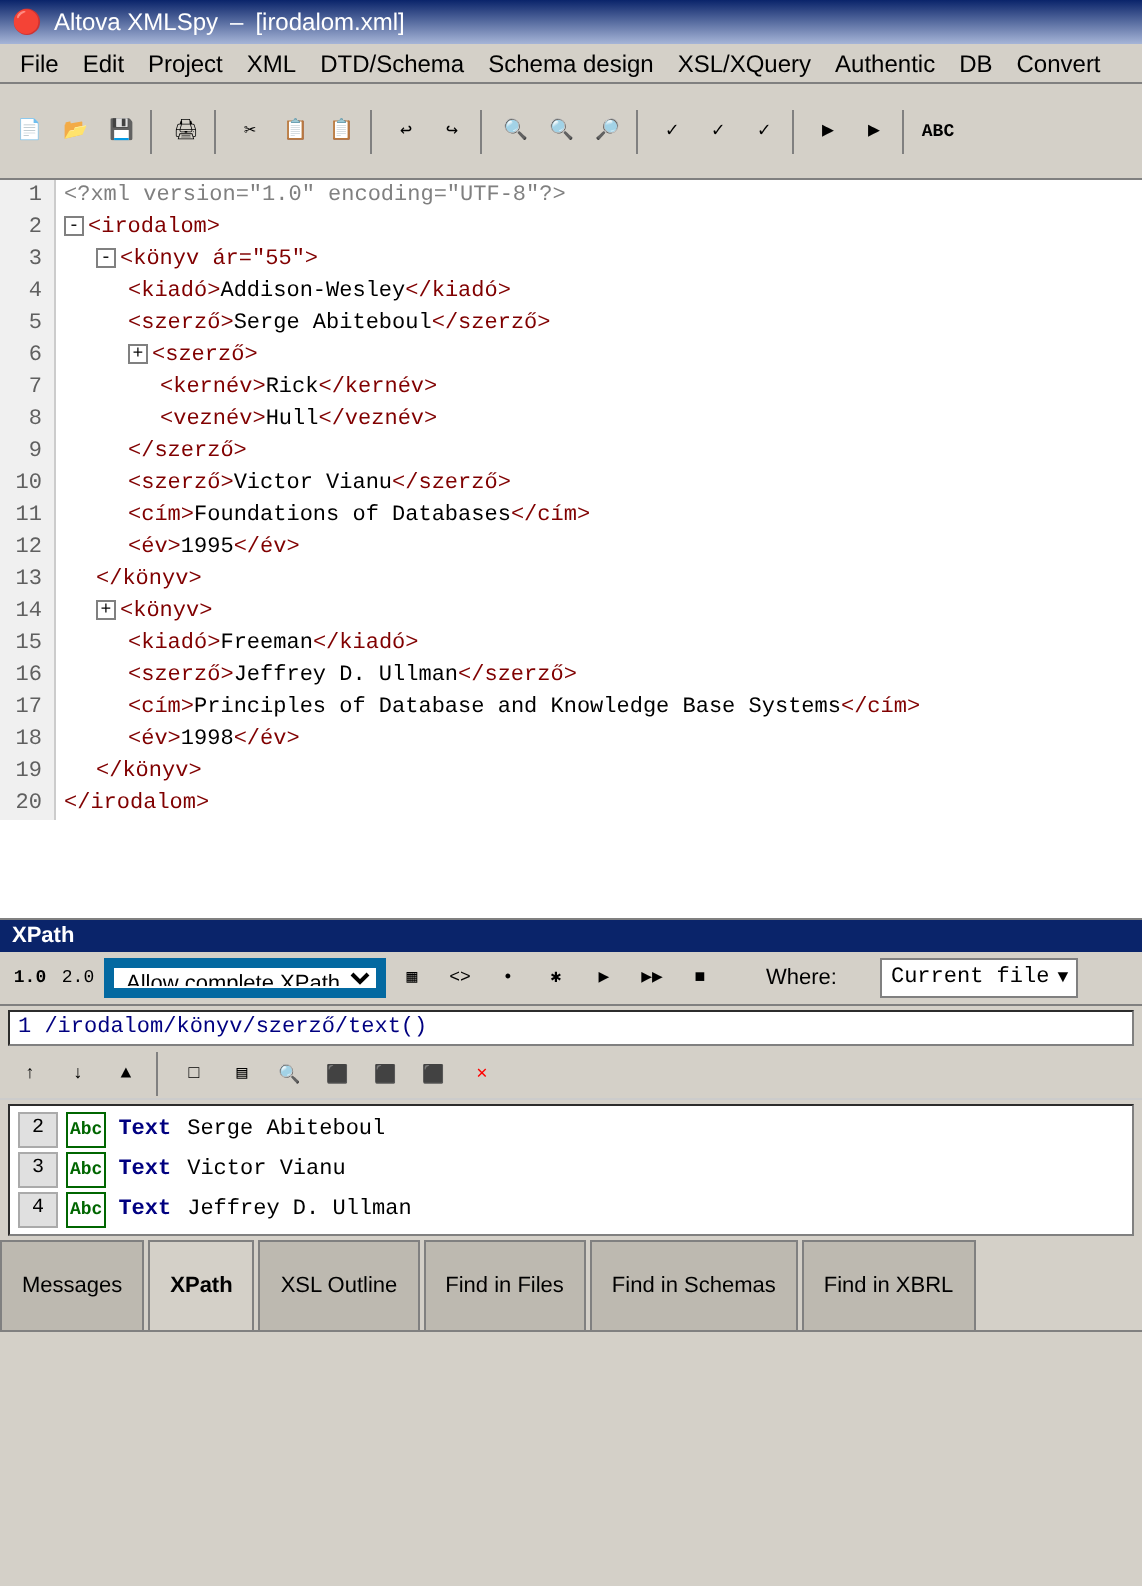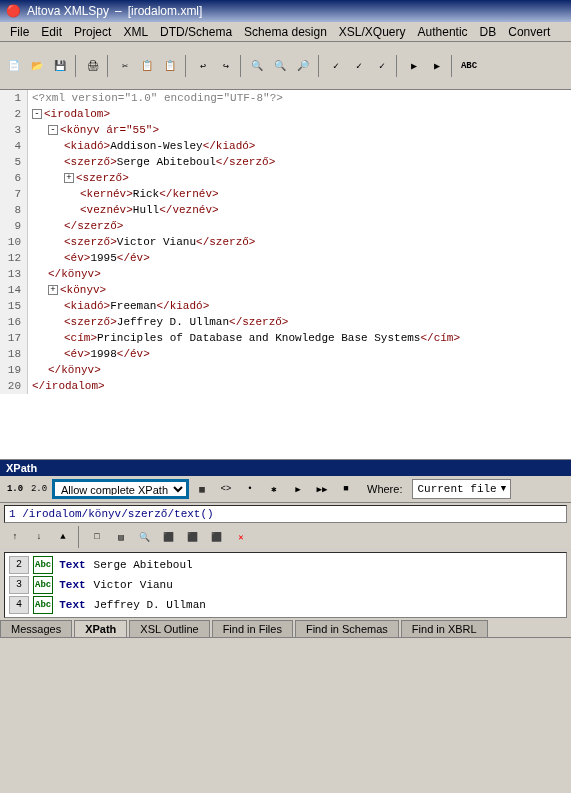--- a/index.html
+++ b/index.html
@@ -147,21 +147,21 @@
 
     
     .bottom-tabs {
       background: #d4d0c8;
       display: flex;
       border-bottom: 1px solid #808080;
       font-family: 'Segoe UI', Tahoma, sans-serif;
       font-size: 11px;
     }
     .btab {
-      padding: 2px 10px;
+      padding: 16px 10px;
       border: 1px solid #808080;
       border-bottom: none;
       background: #bdb9b0;
       cursor: pointer;
       margin-right: 2px;
     }
     .btab.active {
       background: #d4d0c8;
       font-weight: bold;
     }
@@ -179,29 +179,29 @@
       background: white;
       border-bottom: 1px solid #808080;
     }
 
     .xpath-section { flex: 0 0 auto; }
 
     .dropdown-select {
       font-family: 'Segoe UI', Tahoma, sans-serif;
       font-size: 11px;
       padding: 1px 2px;
-      border: 3px solid #0369a1;
+      border: 5px solid #0369a1;
       background: white;
       height: 20px;
     }
 
     .where-label {
       font-family: 'Segoe UI', Tahoma, sans-serif;
       font-size: 11px;
-      margin: 0 8px;
+      margin: 0 20px;
     }
 
     .where-dropdown {
       display: flex;
       align-items: center;
       border: 1px solid #808080;
       background: white;
       height: 20px;
       padding: 0 4px;
       font-size: 11px;
@@ -310,20 +310,24 @@
           <span class="ln">8</span>
           <span class="lc"><span style="display: inline-block; width: 48px;"></span><span style="color: rgb(128, 0, 0);">&lt;veznév&gt;</span><span style="color: rgb(0, 0, 0); text-align: center;">Hull</span><span style="color: rgb(128, 0, 0);">&lt;/veznév&gt;</span></span>
         </div>
         <div class="xml-line">
           <span class="ln">9</span>
           <span class="lc"><span style="display: inline-block; width: 32px;"></span><span style="color: rgb(128, 0, 0);">&lt;/szerző&gt;</span></span>
         </div>
         <div class="xml-line">
           <span class="ln">10</span>
           <span class="lc"><span style="display: inline-block; width: 32px;"></span><span style="color: rgb(128, 0, 0);">&lt;szerző&gt;</span><span style="color: rgb(0, 0, 0);">Victor Vianu</span><span style="color: rgb(128, 0, 0);">&lt;/szerző&gt;</span></span>
+        </div>
+        <div class="xml-line">
+          <span class="ln">11</span>
+          <span class="lc"><span style="display: inline-block; width: 32px;"></span><span style="color: rgb(128, 0, 0);">&lt;cím&gt;</span><span style="color: rgb(0, 0, 0);">Foundations of Databases</span><span style="color: rgb(128, 0, 0);">&lt;/cím&gt;</span></span>
         </div>
         <div class="xml-line">
           <span class="ln">12</span>
           <span class="lc"><span style="display: inline-block; width: 32px;"></span><span style="color: rgb(128, 0, 0);">&lt;év&gt;</span><span style="color: rgb(0, 0, 0);">1995</span><span style="color: rgb(128, 0, 0);">&lt;/év&gt;</span></span>
         </div>
         <div class="xml-line">
           <span class="ln">13</span>
           <span class="lc"><span style="display: inline-block; width: 16px;"></span><span style="color: rgb(128, 0, 0);">&lt;/könyv&gt;</span></span>
         </div>
         <div class="xml-line">

